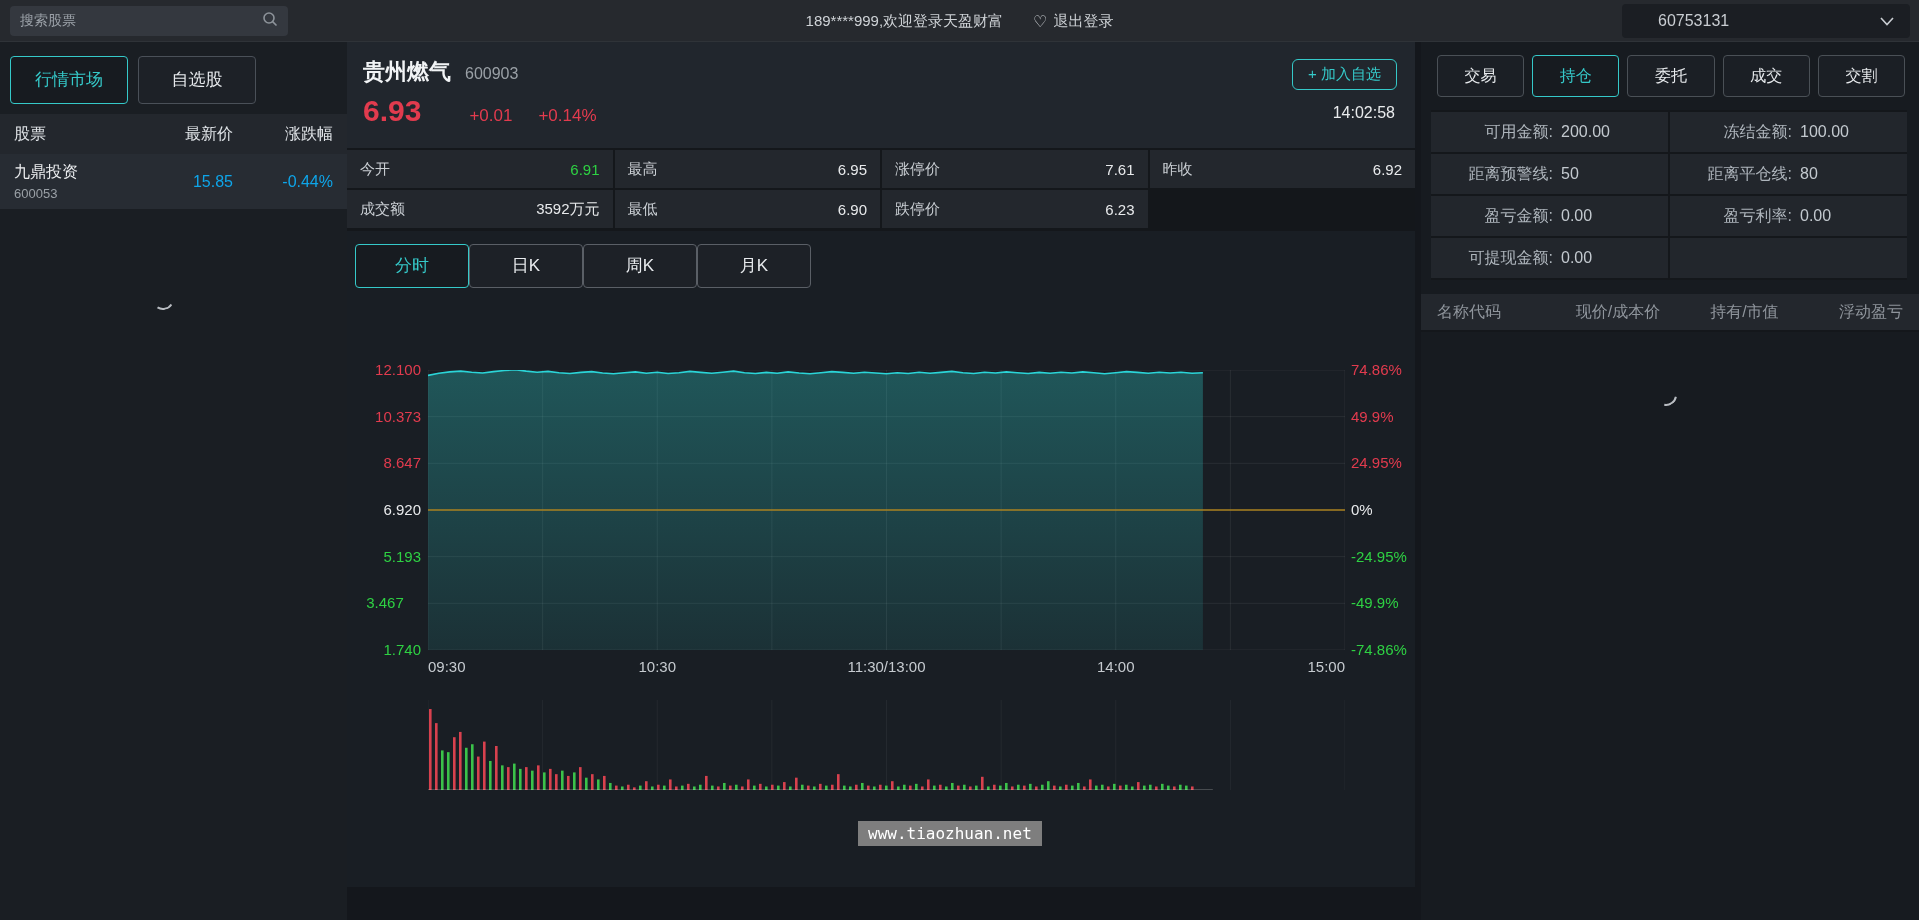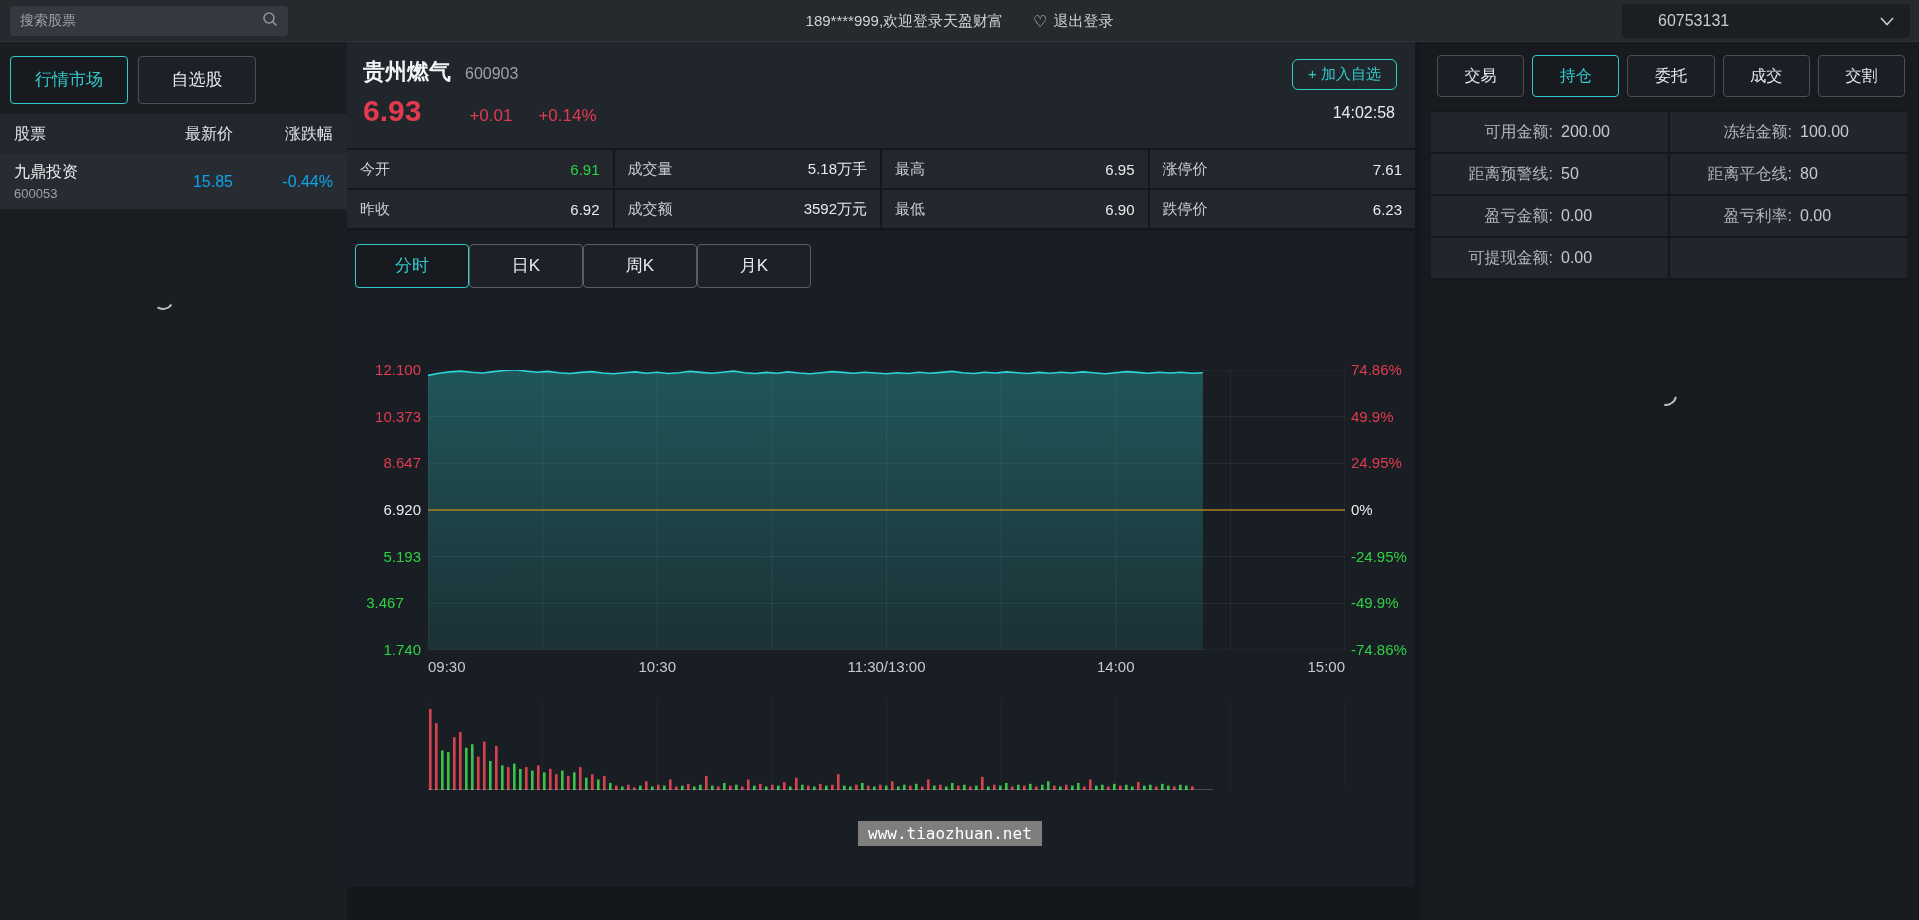--- a/index.html
+++ b/index.html
@@ -162,24 +162,20 @@
     <div class="price-row">
       <span class="big-price txt-red">6.93</span>
       <span class="chg txt-red">+0.01</span>
       <span class="chgp txt-red">+0.14%</span>
       <span class="quote-time">14:02:58</span>
     </div>
     <div class="stats-grid" id="stats-grid">
         <div class="stat-cell">
           <span class="lb">今开</span>
           <span class="txt-green">6.91</span>
-        </div>
-        <div class="stat-cell">
-          <span class="lb">成交量</span>
-          <span class="txt-white">5.18万手</span>
         </div>
         <div class="stat-cell">
           <span class="lb">最高</span>
           <span class="txt-white">6.95</span>
         </div>
         <div class="stat-cell">
           <span class="lb">涨停价</span>
           <span class="txt-white">7.61</span>
         </div>
         <div class="stat-cell">
@@ -436,14 +432,20 @@
       <div class="acct-cell">
         <span class="lb">盈亏利率:</span>
         <span class="vl">0.00</span>
       </div>
       <div class="acct-cell">
         <span class="lb">可提现金额:</span>
         <span class="vl">0.00</span>
       </div>
       <div class="acct-cell"></div>
     </div>
+  <div class="pos-header">
+    <span class="p1">名称代码</span>
+    <span class="p2">现价/成本价</span>
+    <span class="p3">持有/市值</span>
+    <span class="p4">浮动盈亏</span>
+  </div>
   <div class="arc r-spin"></div>
 </div>
 
 </body></html>

